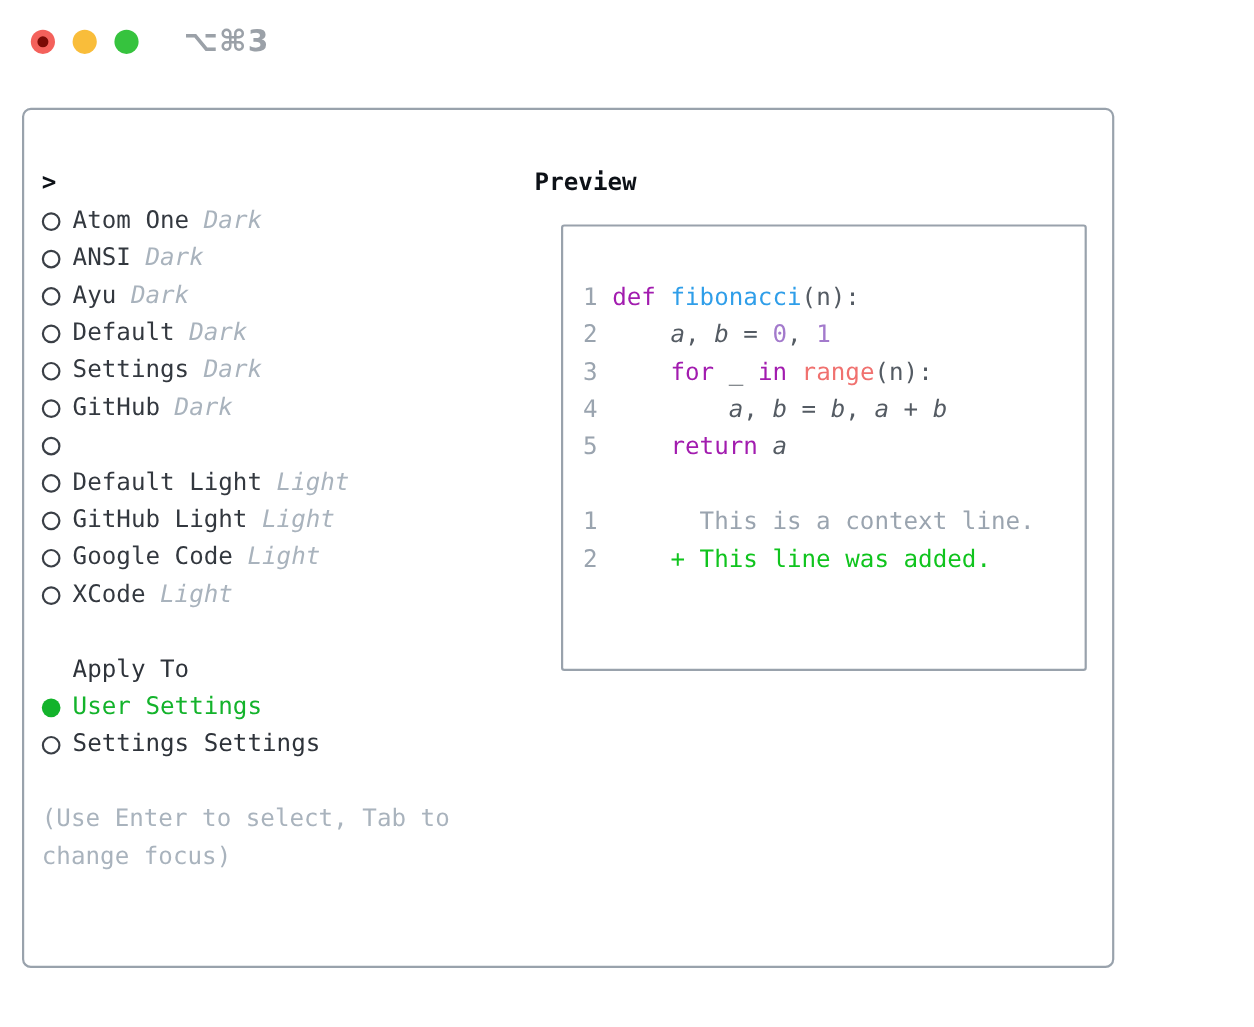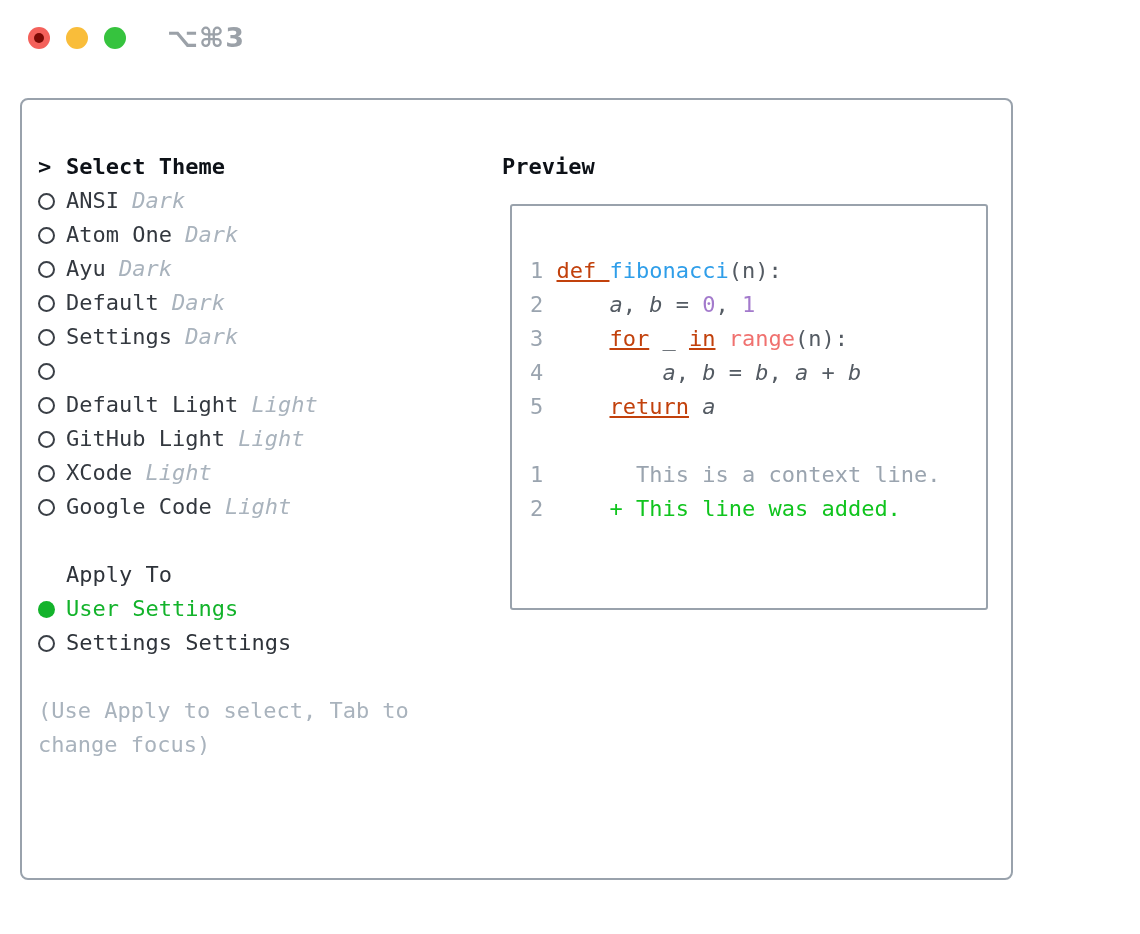--- a/index.html
+++ b/index.html
@@ -33,31 +33,31 @@
   .marker,.header-label{font-weight:700;color:#0d1117;}
   .theme-name{color:#33383f;}
   .theme-row.selected .theme-name{color:#13b32b;}
   .suffix{color:#a9b3bd;font-style:italic;}
   .apply-header{margin-top:34px;}
   .apply-label{color:#2e333a;}
   .apply-row .opt-label{color:#2e333a;}
   .apply-row.selected .opt-label{color:#13b32b;}
   .hint{margin-top:34px;width:412px;color:#a9b3bd;line-height:34px;}
   
-  .preview-title{position:absolute;left:480px;top:50px;font-size:22px;line-height:34px;font-weight:700;color:#0d1117;}
+  .preview-title{position:absolute;left:464px;top:50px;font-size:22px;line-height:34px;font-weight:700;color:#0d1117;}
   .preview-box{
     position:absolute;left:488px;top:104px;width:478px;height:406px;
     box-sizing:border-box;border:2px solid #99a2ac;border-radius:3px;
     padding:48px 0 0 18px;font-size:22px;line-height:34px;background:#fff;
   }
   .pline{white-space:pre;height:34px;}
   .blank{height:34px;}
   .ln{color:#9aa4af;}
   .p{color:#545b63;}
-  .kw{color:#c2410c;text-decoration:underline;}
+  .kw{color:#a21caf;}
   .fn{color:#2f9ee9;}
   .call{color:#f0716f;}
   .const{color:#a37acc;}
   .var{color:#545b63;font-style:italic;}
   .context{color:#9aa4af;}
   .deleted{color:#c9341f;}
   .added{color:#10c41e;}
 </style>
 </head>
 <body>
@@ -68,43 +68,43 @@
   </div>
   <div class="light yellow"></div>
   <div class="light green"></div>
   <div class="shortcut">⌥⌘3</div>
 </div>
 
 <div class="panel">
   <div class="left-col">
     <div class="row">
       <span class="bullet-cell marker">&gt;</span>
-      <span class="header-label">Select Theme</span>
     </div>
     <div id="themes">
+        <div class="row theme-row"><span class="bullet-cell"><span class="circle"></span></span><span><span class="theme-name">Atom One </span><span class="suffix">Dark</span></span></div>
         <div class="row theme-row"><span class="bullet-cell"><span class="circle"></span></span><span><span class="theme-name">ANSI </span><span class="suffix">Dark</span></span></div>
-        <div class="row theme-row"><span class="bullet-cell"><span class="circle"></span></span><span><span class="theme-name">Atom One </span><span class="suffix">Dark</span></span></div>
         <div class="row theme-row"><span class="bullet-cell"><span class="circle"></span></span><span><span class="theme-name">Ayu </span><span class="suffix">Dark</span></span></div>
         <div class="row theme-row"><span class="bullet-cell"><span class="circle"></span></span><span><span class="theme-name">Default </span><span class="suffix">Dark</span></span></div>
         <div class="row theme-row"><span class="bullet-cell"><span class="circle"></span></span><span><span class="theme-name">Settings </span><span class="suffix">Dark</span></span></div>
+        <div class="row theme-row"><span class="bullet-cell"><span class="circle"></span></span><span><span class="theme-name">GitHub </span><span class="suffix">Dark</span></span></div>
         <div class="row theme-row"><span class="bullet-cell"><span class="circle"></span></span></div>
         <div class="row theme-row"><span class="bullet-cell"><span class="circle"></span></span><span><span class="theme-name">Default Light </span><span class="suffix">Light</span></span></div>
         <div class="row theme-row"><span class="bullet-cell"><span class="circle"></span></span><span><span class="theme-name">GitHub Light </span><span class="suffix">Light</span></span></div>
+        <div class="row theme-row"><span class="bullet-cell"><span class="circle"></span></span><span><span class="theme-name">Google Code </span><span class="suffix">Light</span></span></div>
         <div class="row theme-row"><span class="bullet-cell"><span class="circle"></span></span><span><span class="theme-name">XCode </span><span class="suffix">Light</span></span></div>
-        <div class="row theme-row"><span class="bullet-cell"><span class="circle"></span></span><span><span class="theme-name">Google Code </span><span class="suffix">Light</span></span></div>
       </div>
     <div class="row apply-header">
       <span class="bullet-cell"></span>
       <span class="apply-label">Apply To</span>
     </div>
     <div id="applyOptions">
         <div class="row apply-row selected"><span class="bullet-cell"><span class="circle filled"></span></span><span class="opt-label">User Settings</span></div>
         <div class="row apply-row"><span class="bullet-cell"><span class="circle"></span></span><span class="opt-label">Settings Settings</span></div>
       </div>
-    <div class="hint">(Use Apply to select, Tab to change focus)</div>
+    <div class="hint">(Use Enter to select, Tab to change focus)</div>
   </div>
 
   <div class="preview-title">Preview</div>
   <div class="preview-box">
     <div id="codeLines">
         <div class="pline"><span class="ln">1 </span><span class="kw">def </span><span class="fn">fibonacci</span><span class="p">(n):</span></div>
         <div class="pline"><span class="ln">2 </span><span class="p">    </span><span class="var">a</span><span class="p">, </span><span class="var">b</span><span class="p"> = </span><span class="const">0</span><span class="p">, </span><span class="const">1</span></div>
         <div class="pline"><span class="ln">3 </span><span class="p">    </span><span class="kw">for</span><span class="p"> _ </span><span class="kw">in</span><span class="p"> </span><span class="call">range</span><span class="p">(n):</span></div>
         <div class="pline"><span class="ln">4 </span><span class="p">        </span><span class="var">a</span><span class="p">, </span><span class="var">b</span><span class="p"> = </span><span class="var">b</span><span class="p">, </span><span class="var">a</span><span class="p"> + </span><span class="var">b</span></div>
         <div class="pline"><span class="ln">5 </span><span class="p">    </span><span class="kw">return</span><span class="p"> </span><span class="var">a</span></div>

